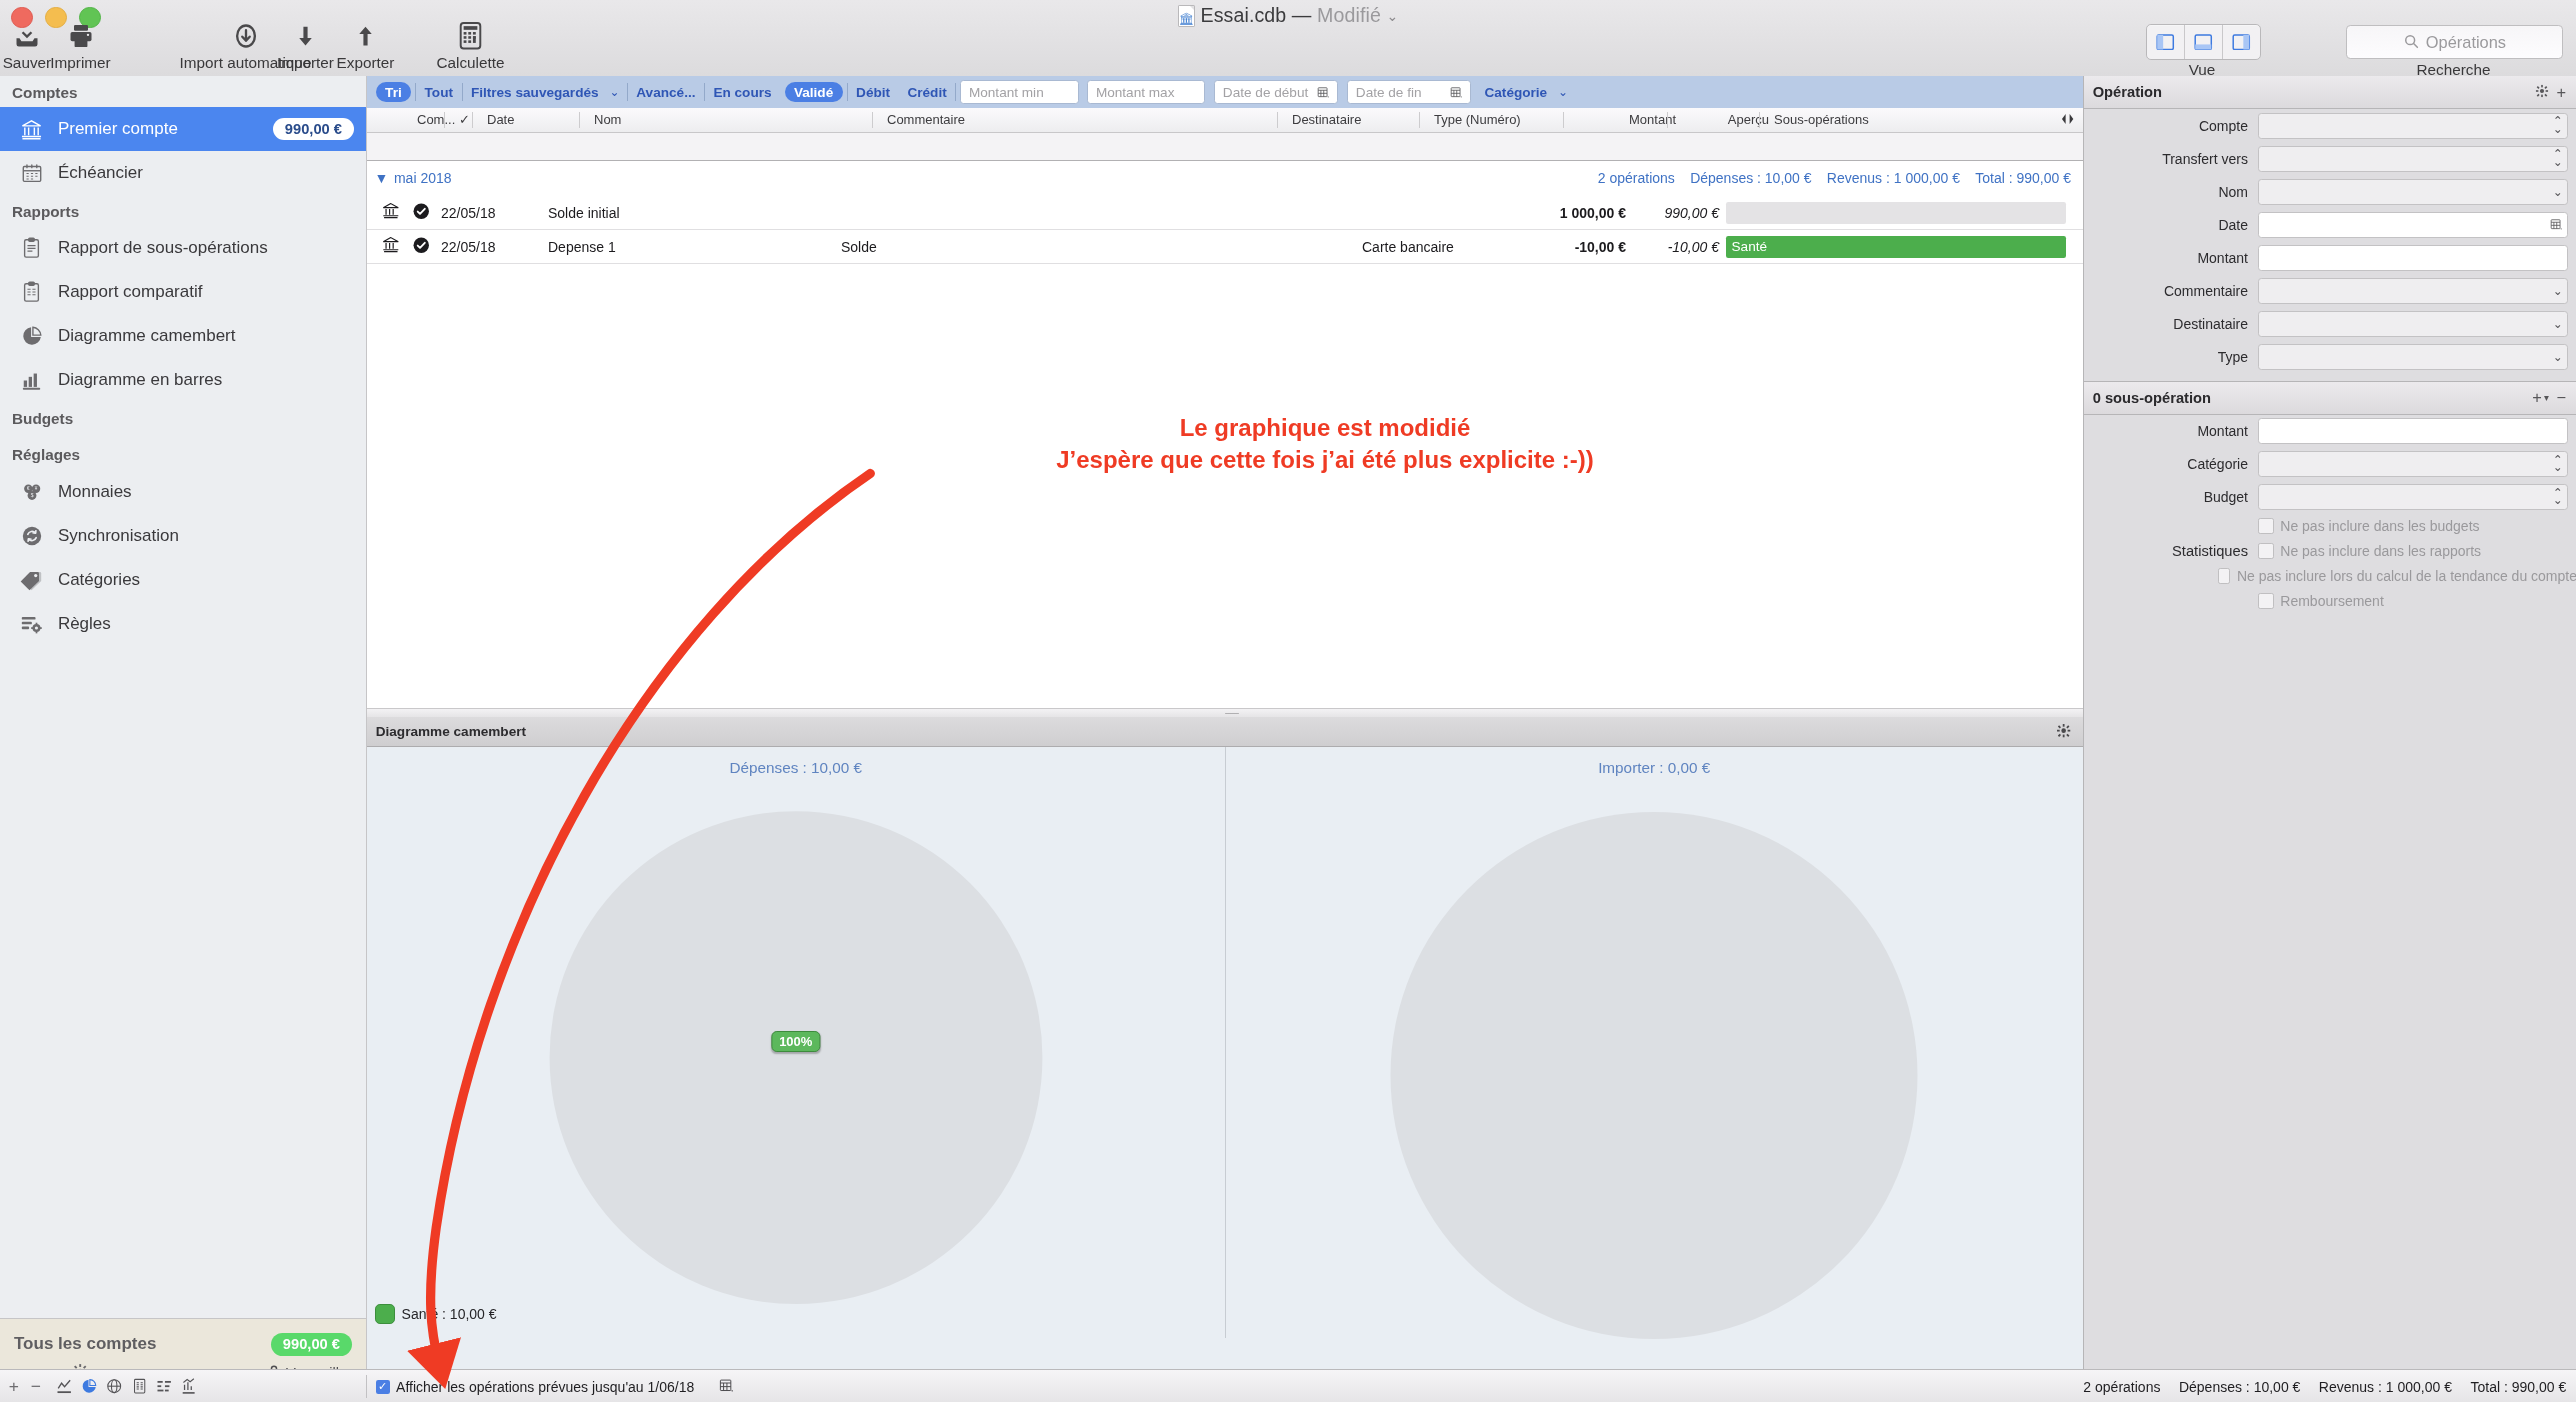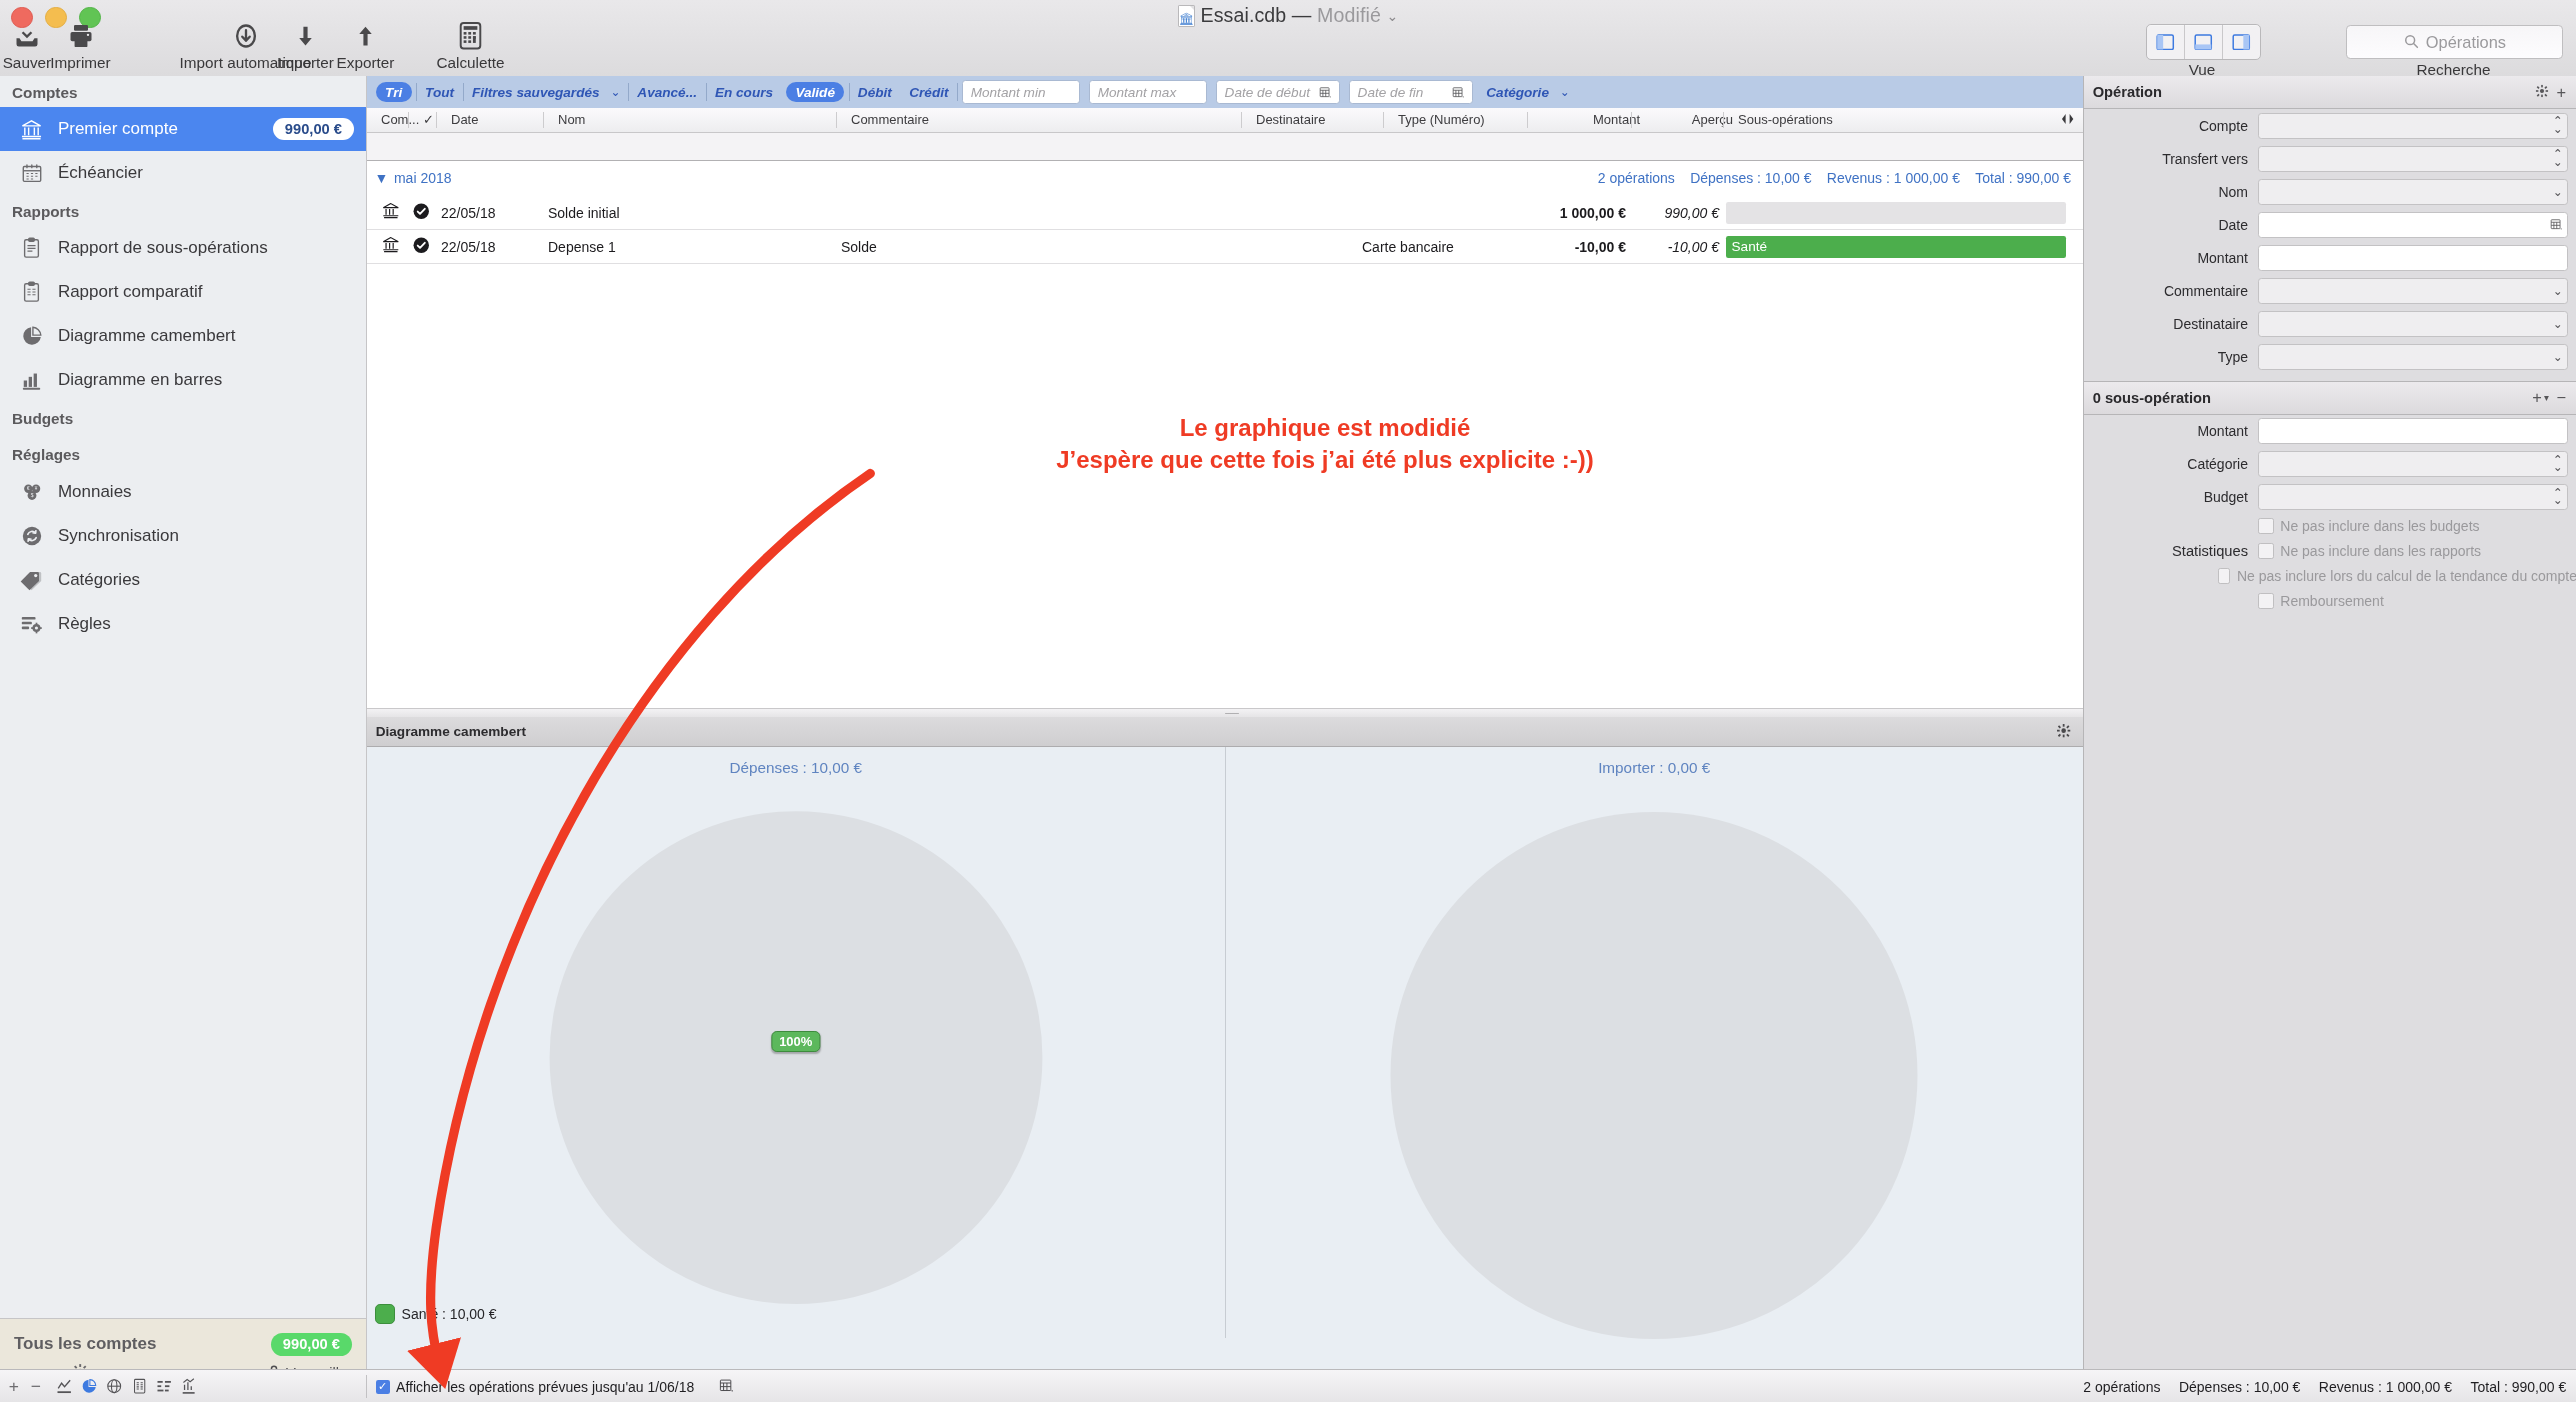--- a/index.html
+++ b/index.html
@@ -106,21 +106,20 @@
     padding:7.6px 14px 0 14px;color:#6a696c;font-size:16.4px;
   }
   .sb-foot .btnrow .left{display:flex;gap:19.6px;align-items:center;}
   .sb-foot .btnrow .right{display:flex;gap:4.4px;align-items:center;font-size:14.7px;color:#4f4e51;}
 
   
   .filterbar{
     position:absolute;left:367px;top:76px;width:1716px;height:32px;
     background:#b9cbe6;display:flex;align-items:center;gap:0;padding-left:4.4px;
     border-bottom:0.5px solid #9fb4d4;
-    font-style:italic;
   }
   .fb-pill{
     background:#4b7fe4;color:#fff;font-size:13.6px;font-weight:bold;
     border-radius:11px;padding:2.7px 9.3px;margin:0 4.4px;
   }
   .fb-link{color:#2f56b5;font-size:13.6px;font-weight:bold;padding:0 8.7px;white-space:nowrap;}
   .fb-sep{width:0.5px;height:18.5px;background:#93a9ca;}
   .fb-caret{color:#2f56b5;font-size:12px;padding:0 7.6px 0 2.2px;}
   .fb-input{
     background:#fff;border:0.5px solid #a9b9d2;border-radius:3.3px;
@@ -134,21 +133,21 @@
   
   .tablewrap{
     position:absolute;left:367px;top:108px;width:1716px;height:600px;background:#ffffff;
   }
   .colhead{
     height:24px;background:linear-gradient(to bottom,#fbfafc,#ededef);
     border-bottom:0.5px solid #c8c7c9;display:flex;align-items:center;position:relative;
   }
   .colhead .ch{
     font-size:13px;color:#3d3c3f;padding-left:14px;
-    border-left:0.5px solid #cdccce;height:16.4px;display:flex;align-items:center;white-space:nowrap;
+    border-left:0.5px solid #cdccce;height:16.4px;display:flex;align-items:center;white-space:nowrap;margin-left:36px;
   }
   .colhead .ch:first-child{border-left:none;}
   .subhead{height:27px;background:#f4f3f5;border-bottom:0.5px solid #b2b1b3;}
   .grouprow{height:34px;display:flex;align-items:center;position:relative;border-bottom:0.5px solid #ffffff;}
   .grouprow .gname{position:absolute;left:7.6px;font-size:14px;color:#3f72c4;display:flex;align-items:center;gap:5.5px;}
   .grouprow .gsum{position:absolute;right:12px;font-size:14px;color:#3f72c4;display:flex;gap:15.3px;}
   .trow{height:33px;display:flex;align-items:center;position:relative;border-bottom:0.5px solid #e0dfe1;}
   .trow .c{position:absolute;font-size:14px;color:#1c1b1e;white-space:nowrap;}
   .bank-ic{color:#4b4a4d;}
   .check-ic{color:#8e8d90;}

